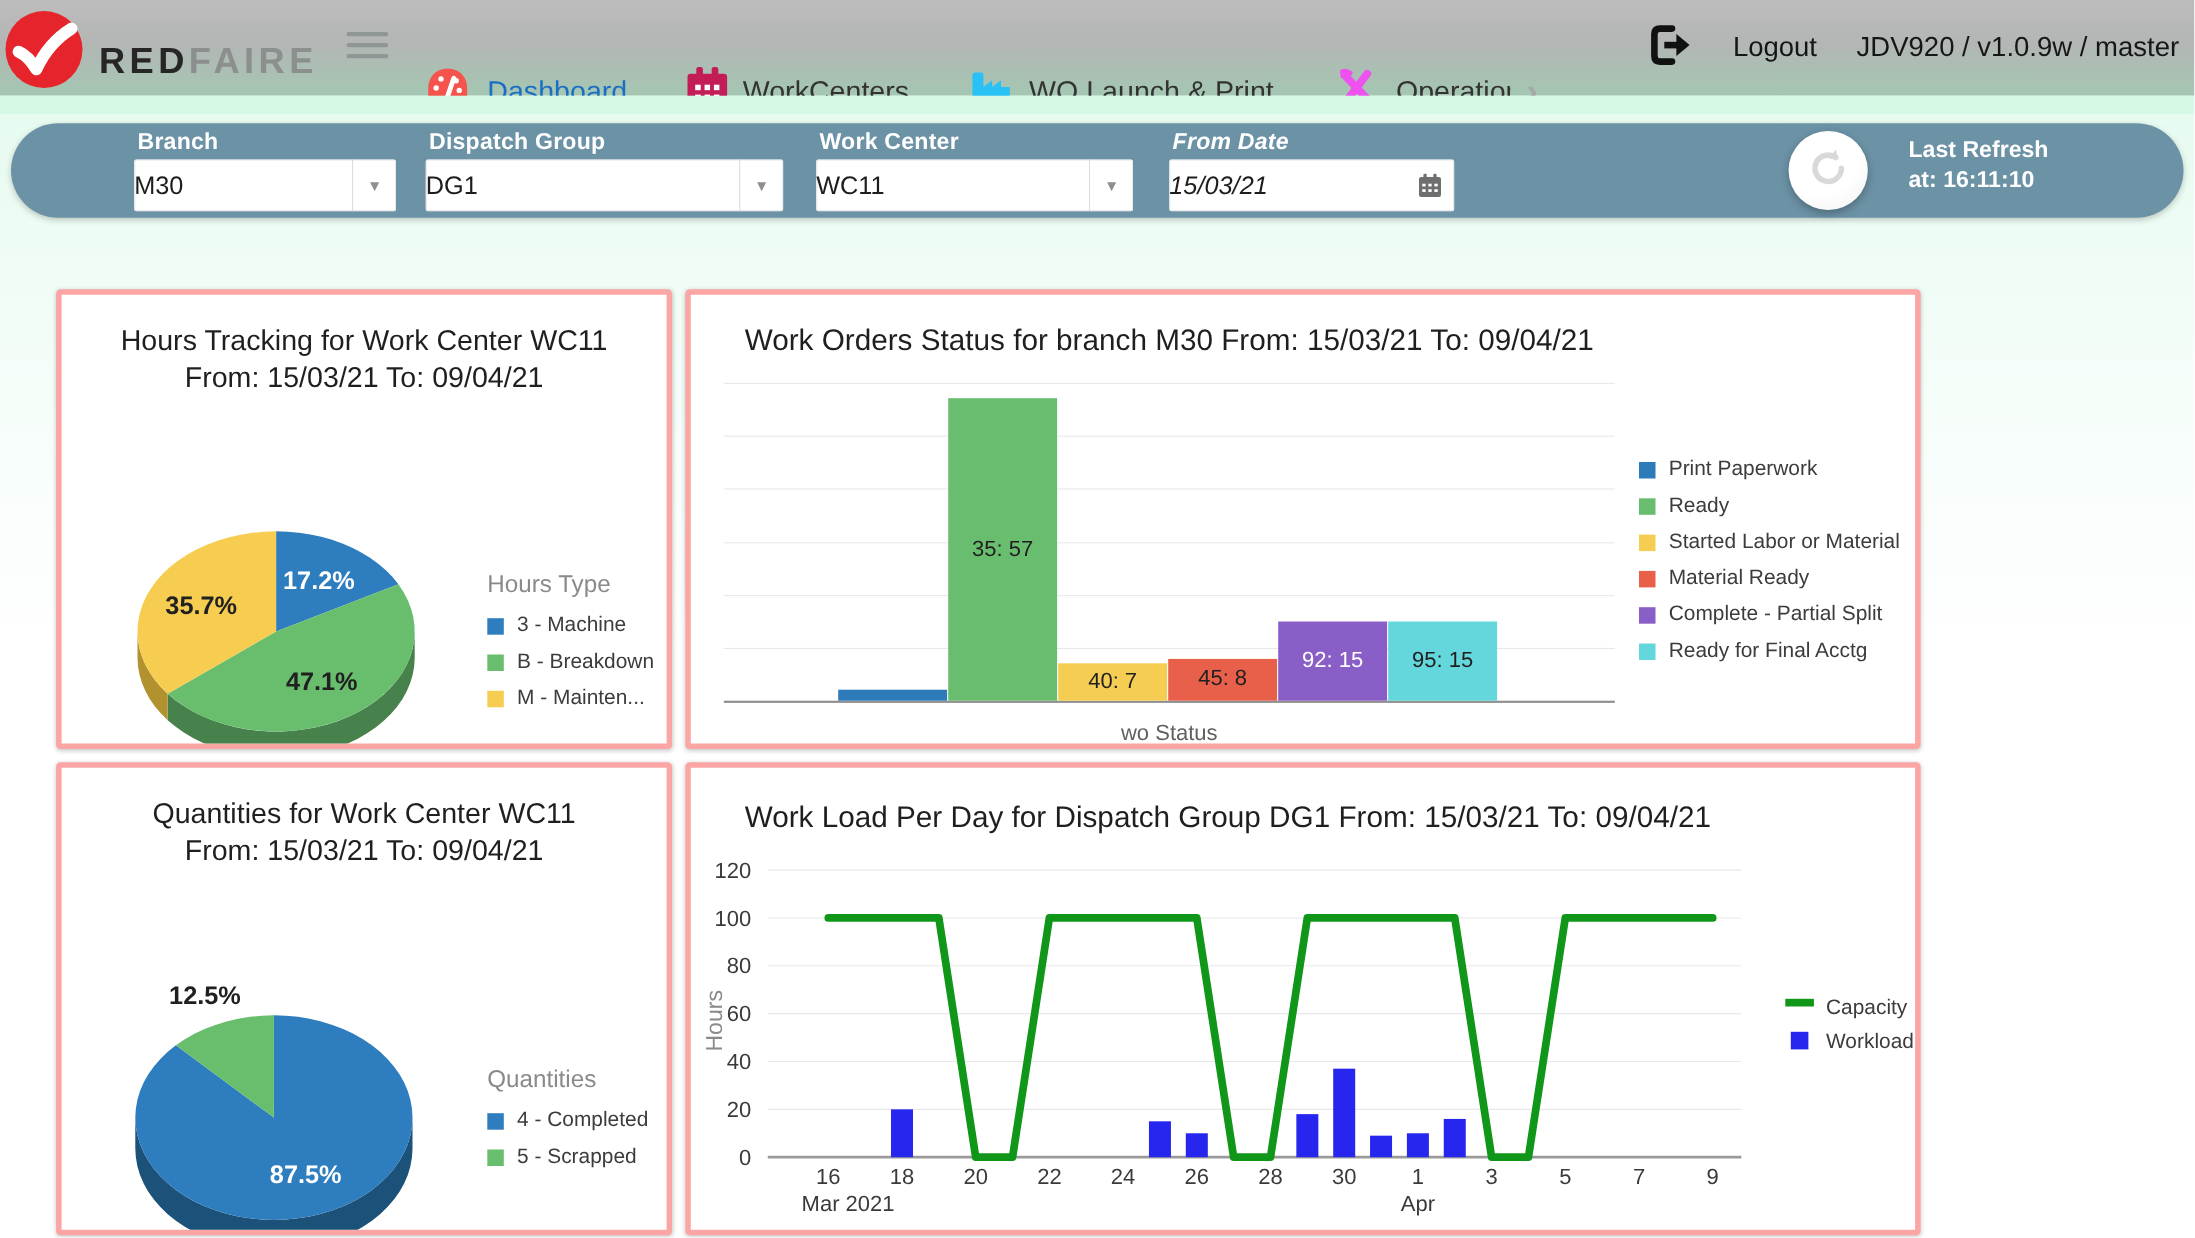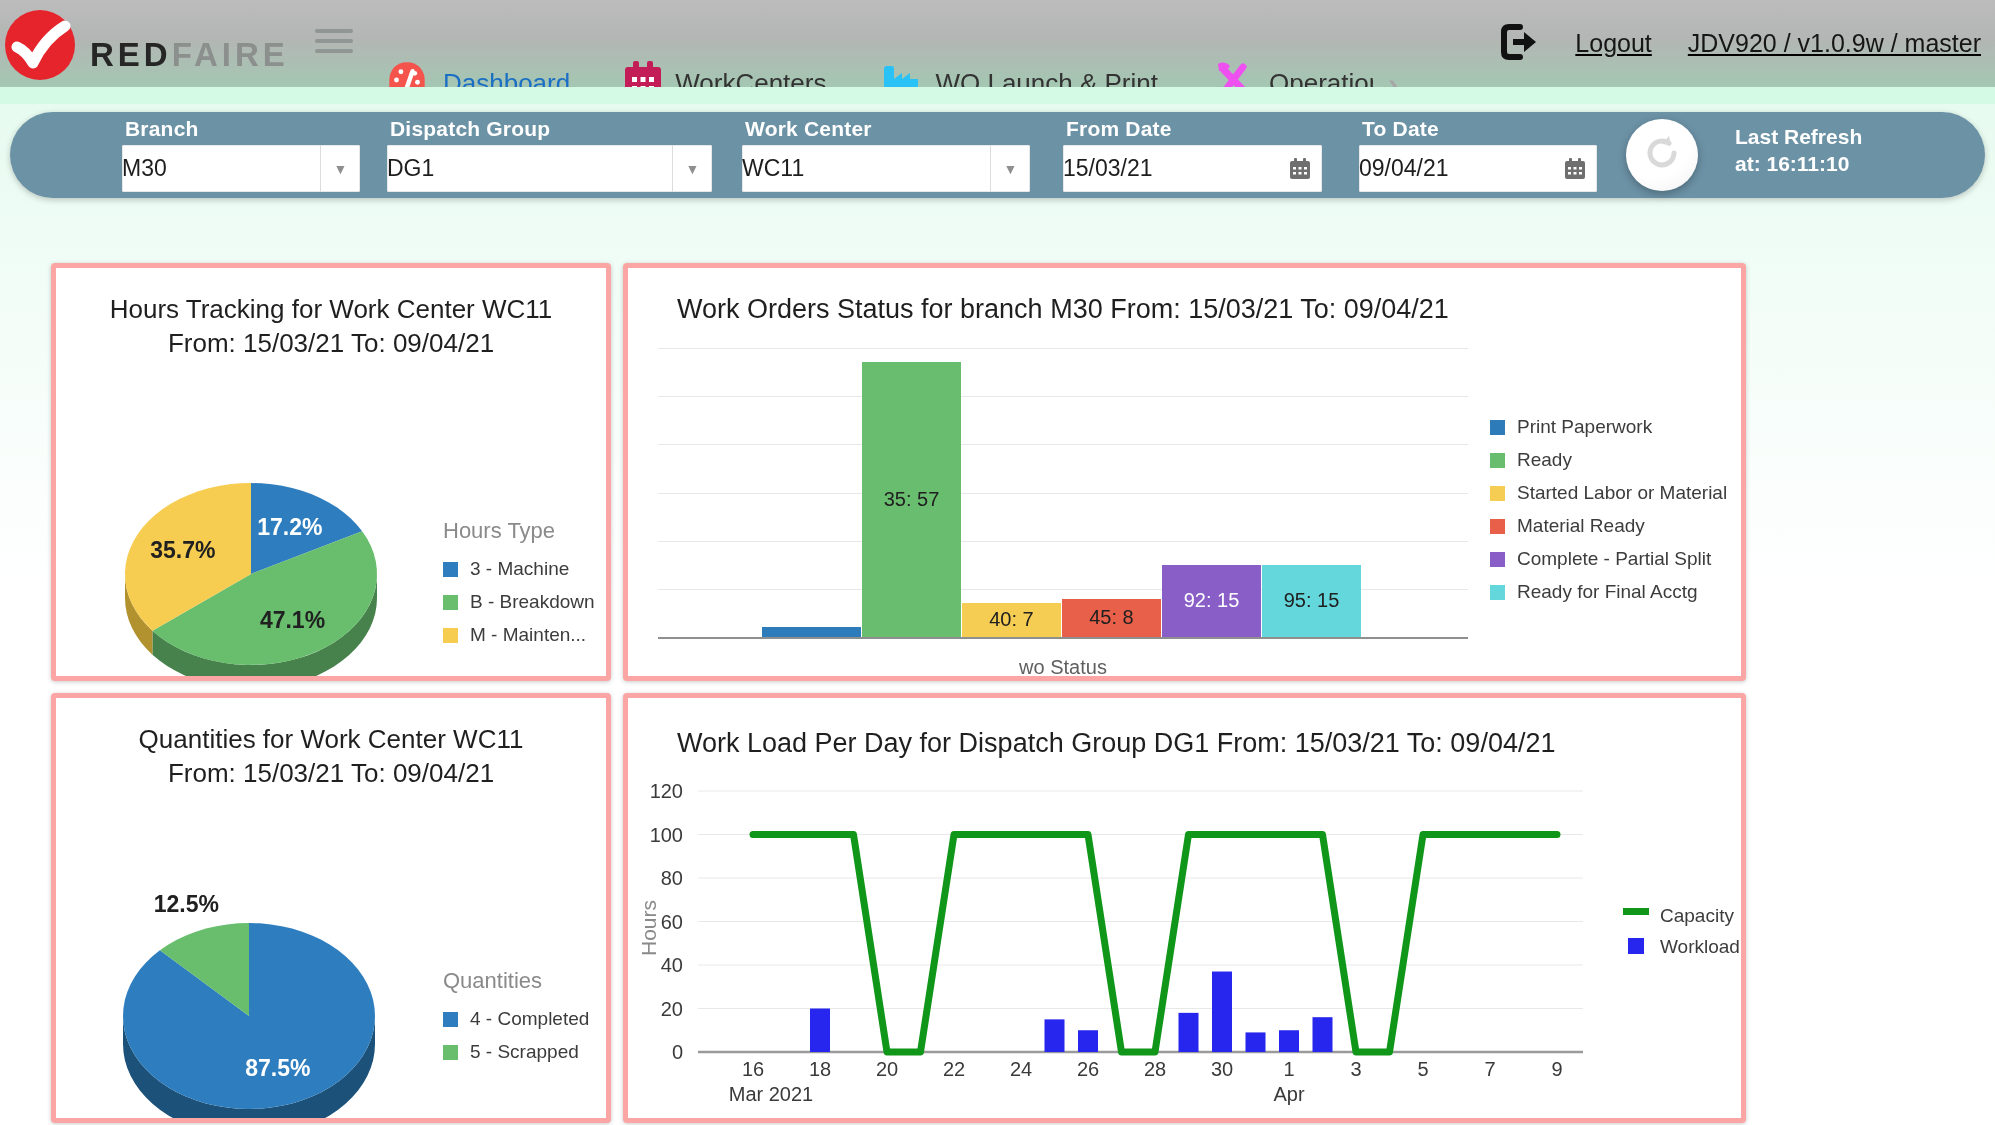--- a/index.html
+++ b/index.html
@@ -18,21 +18,21 @@
   .hamburger { position:absolute; left:315px; top:29px; width:38px; cursor:pointer; }
   .hamburger div { height:4px; background:#8f9694; border-radius:2px; margin-bottom:6px; }
   .nav-tabs { position:absolute; left:384px; top:0; height:87px; display:flex; align-items:center; gap:54px;margin-top:40px; }
   .nav-item { position:relative; height:87px; display:flex; align-items:center; gap:13px;
     font-size:26px; color:#333; cursor:pointer; white-space:nowrap; }
   .nav-item.active .nav-label { color:#1a6fc4; }
   .nav-item.active::after { content:""; position:absolute; left:-2px; right:-2px; bottom:7px;
     height:6px; background:#1a73c8; border-radius:1px; }
   .nav-label.clip { max-width:104px; overflow:hidden; display:inline-block; }
   .chevron { font-size:30px; color:#a6a6a6; font-weight:700; margin-left:2px; }
-  .nav-right { position:absolute; right:14px; top:0; height:87px; display:flex; align-items:center; gap:36px;text-decoration:underline; }
+  .nav-right { position:absolute; right:14px; top:0; height:87px; display:flex; align-items:center; gap:36px; }
   .logout { display:flex; align-items:center; gap:36px; cursor:pointer; }
   .logout-text { font-size:25px; color:#161616; }
   .session { font-size:25px; color:#161616; white-space:nowrap; }
 
   
   .mint-band { position:absolute; left:0; top:87px; width:1995px; height:17px; background:#d4f9e4; }
   .content-bg { position:absolute; left:0; top:104px; width:1995px; height:1021px;
     background:linear-gradient(180deg,#e7fbf0 0%,#f3fdf8 20%,#ffffff 48%); }
 
   
@@ -189,45 +189,24 @@
         <span class="dd-box">▼</span>
       </div>
     </div>
     <div class="fsec" style="left:732px; width:288px;">
       <div class="flabel">Work Center</div>
       <div class="finput">
         <span class="val">WC11</span>
         <span class="dd-box">▼</span>
       </div>
     </div>
-    <div class="fsec" style="left:1053px; width:259px;">
+    <div class="fsec" style="left:1053px; width:259px;font-style:italic;">
       <div class="flabel">From Date</div>
       <div class="finput">
         <span class="val">15/03/21</span>
-        <span class="cal-box">
-          <svg width="24" height="24" viewBox="0 0 24 24">
-              <rect x="2" y="4" width="20" height="18" rx="2" fill="#6f6f6f"></rect>
-              <rect x="6" y="1" width="3" height="6" rx="1" fill="#6f6f6f"></rect>
-              <rect x="15" y="1" width="3" height="6" rx="1" fill="#6f6f6f"></rect>
-              <g fill="#fff">
-                <rect x="5" y="10" width="3" height="2.5"></rect>
-                <rect x="10.5" y="10" width="3" height="2.5"></rect>
-                <rect x="16" y="10" width="3" height="2.5"></rect>
-                <rect x="5" y="15" width="3" height="2.5"></rect>
-                <rect x="10.5" y="15" width="3" height="2.5"></rect>
-                <rect x="16" y="15" width="3" height="2.5"></rect>
-              </g>
-            </svg>
-        </span>
-      </div>
-    </div>
-    <div class="fsec" style="left:1349px; width:238px;">
-      <div class="flabel">To Date</div>
-      <div class="finput">
-        <span class="val">09/04/21</span>
         <span class="cal-box">
           <svg width="24" height="24" viewBox="0 0 24 24">
               <rect x="2" y="4" width="20" height="18" rx="2" fill="#6f6f6f"></rect>
               <rect x="6" y="1" width="3" height="6" rx="1" fill="#6f6f6f"></rect>
               <rect x="15" y="1" width="3" height="6" rx="1" fill="#6f6f6f"></rect>
               <g fill="#fff">
                 <rect x="5" y="10" width="3" height="2.5"></rect>
                 <rect x="10.5" y="10" width="3" height="2.5"></rect>
                 <rect x="16" y="10" width="3" height="2.5"></rect>
                 <rect x="5" y="15" width="3" height="2.5"></rect>

